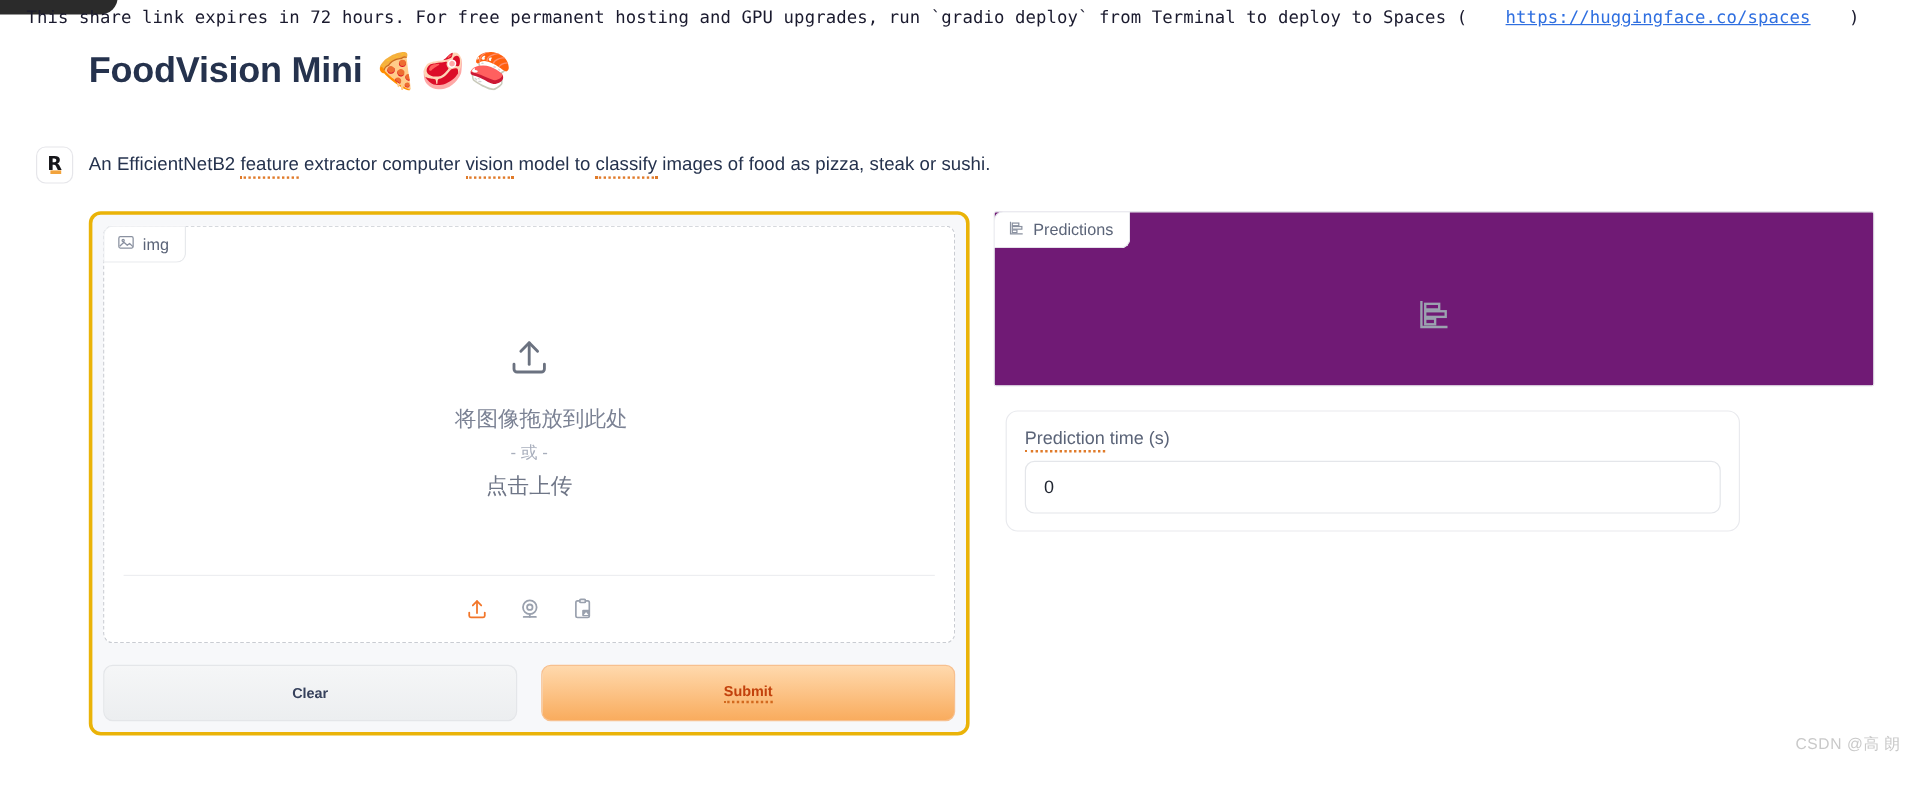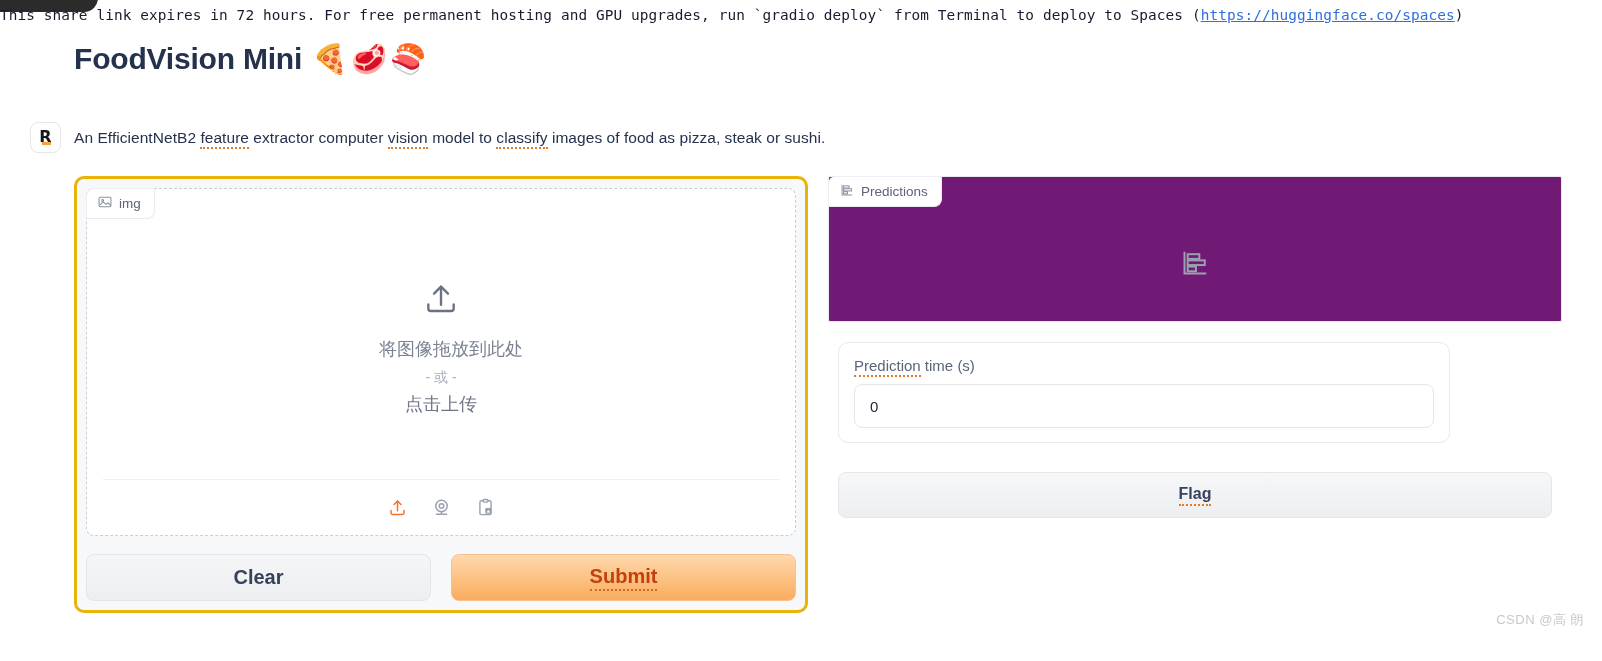--- a/index.html
+++ b/index.html
@@ -31,25 +31,27 @@
   }
 
   
   .share-banner {
     position: absolute;
     left: 0; top: 0;
     width: 1602px;
     height: 30px;
     display: flex;
     align-items: center;
+    padding-left: 22px;
     font-family: "DejaVu Sans Mono", "Liberation Mono", monospace;
     font-size: 14.4px;
     color: #1a1a2e;
     letter-spacing: 0.1px;
     white-space: nowrap;
+    gap: 32px;
   }
   .share-banner .link { color: #2f6fe0; }
 
   
   .page-title {
     position: absolute;
     left: 74px;
     top: 42px;
     font-size: 30px;
     font-weight: 700;
@@ -213,21 +215,21 @@
     display: flex;
     gap: 20px;
     height: 47px;
   }
   .btn {
     flex: 1;
     border-radius: 8px;
     display: flex;
     align-items: center;
     justify-content: center;
-    font-size: 20px;
+    font-size: 12px;
     font-weight: 700;
     border: 1px solid transparent;
   }
   .btn-clear {
     background: linear-gradient(#f5f6f7, #eceef0);
     border-color: #e4e6e9;
     color: #36415c;
   }
   .btn-submit {
     background: linear-gradient(#ffd9ad, #f9ac5e);
@@ -438,19 +440,16 @@
       </div>
     </div>
 
     <div class="time-card">
       <div class="time-label"><span class="dotted">Prediction</span><span> time (s)</span></div>
       <div class="time-input">
         <span>0</span>
       </div>
     </div>
 
-    <div class="flag-btn">
-      <span class="dotted">Flag</span>
-    </div>
   </div>
 
   <div class="watermark">CSDN @高 朗</div>
 </div>
 
 </body></html>

